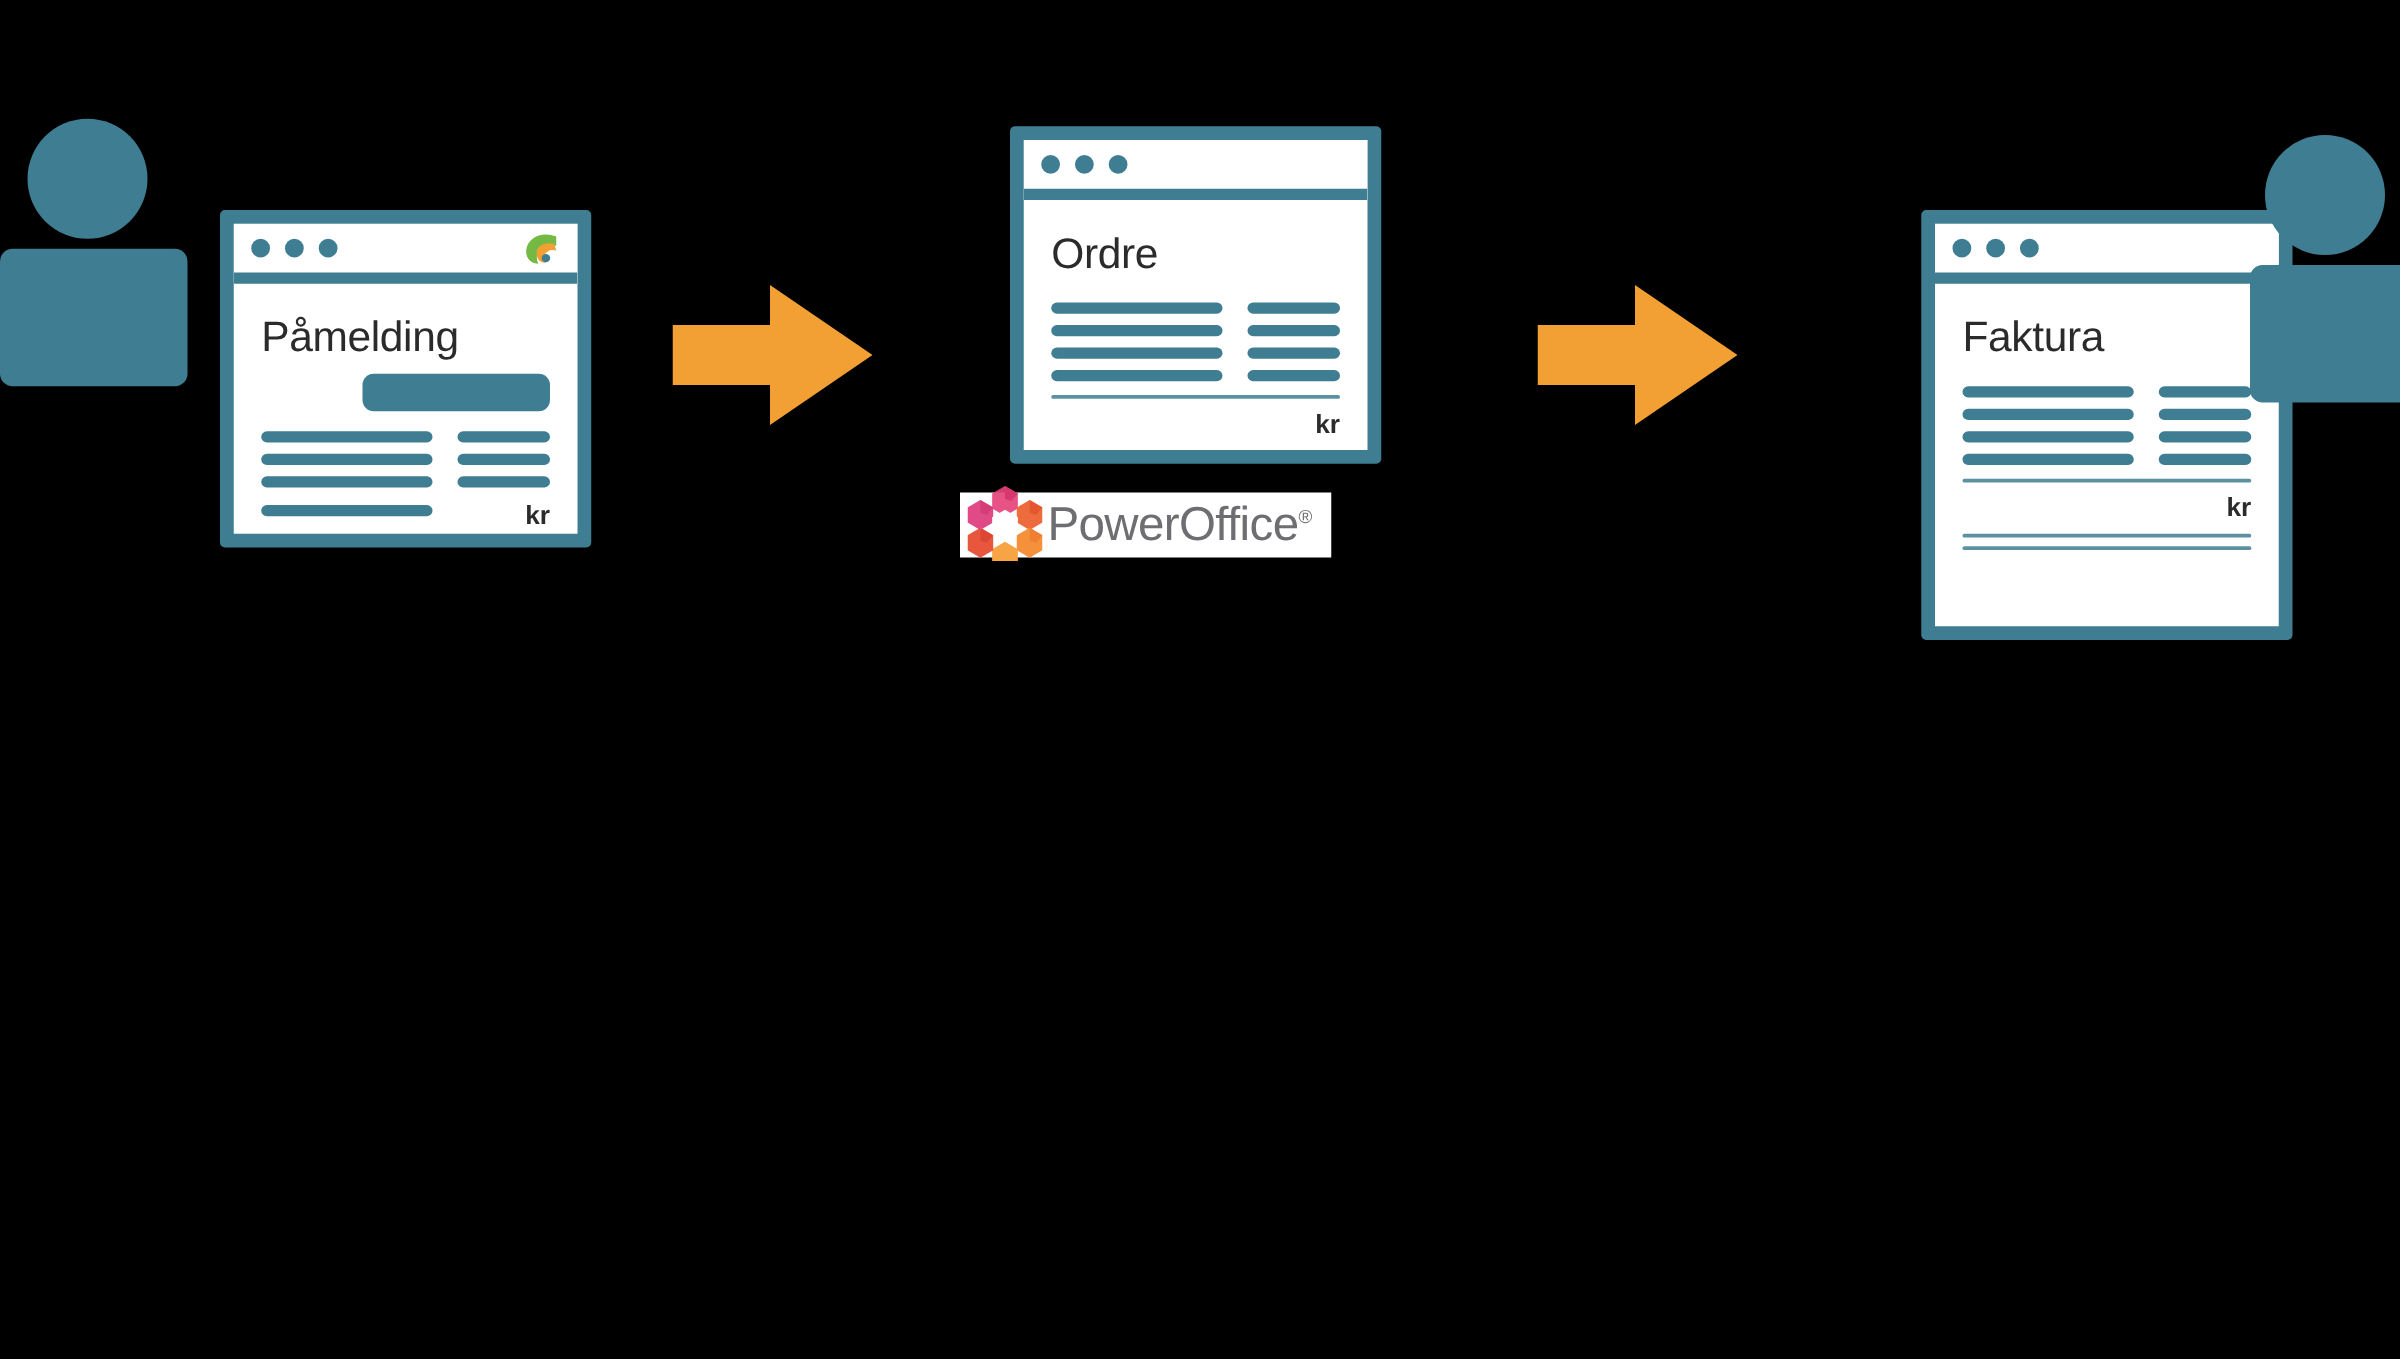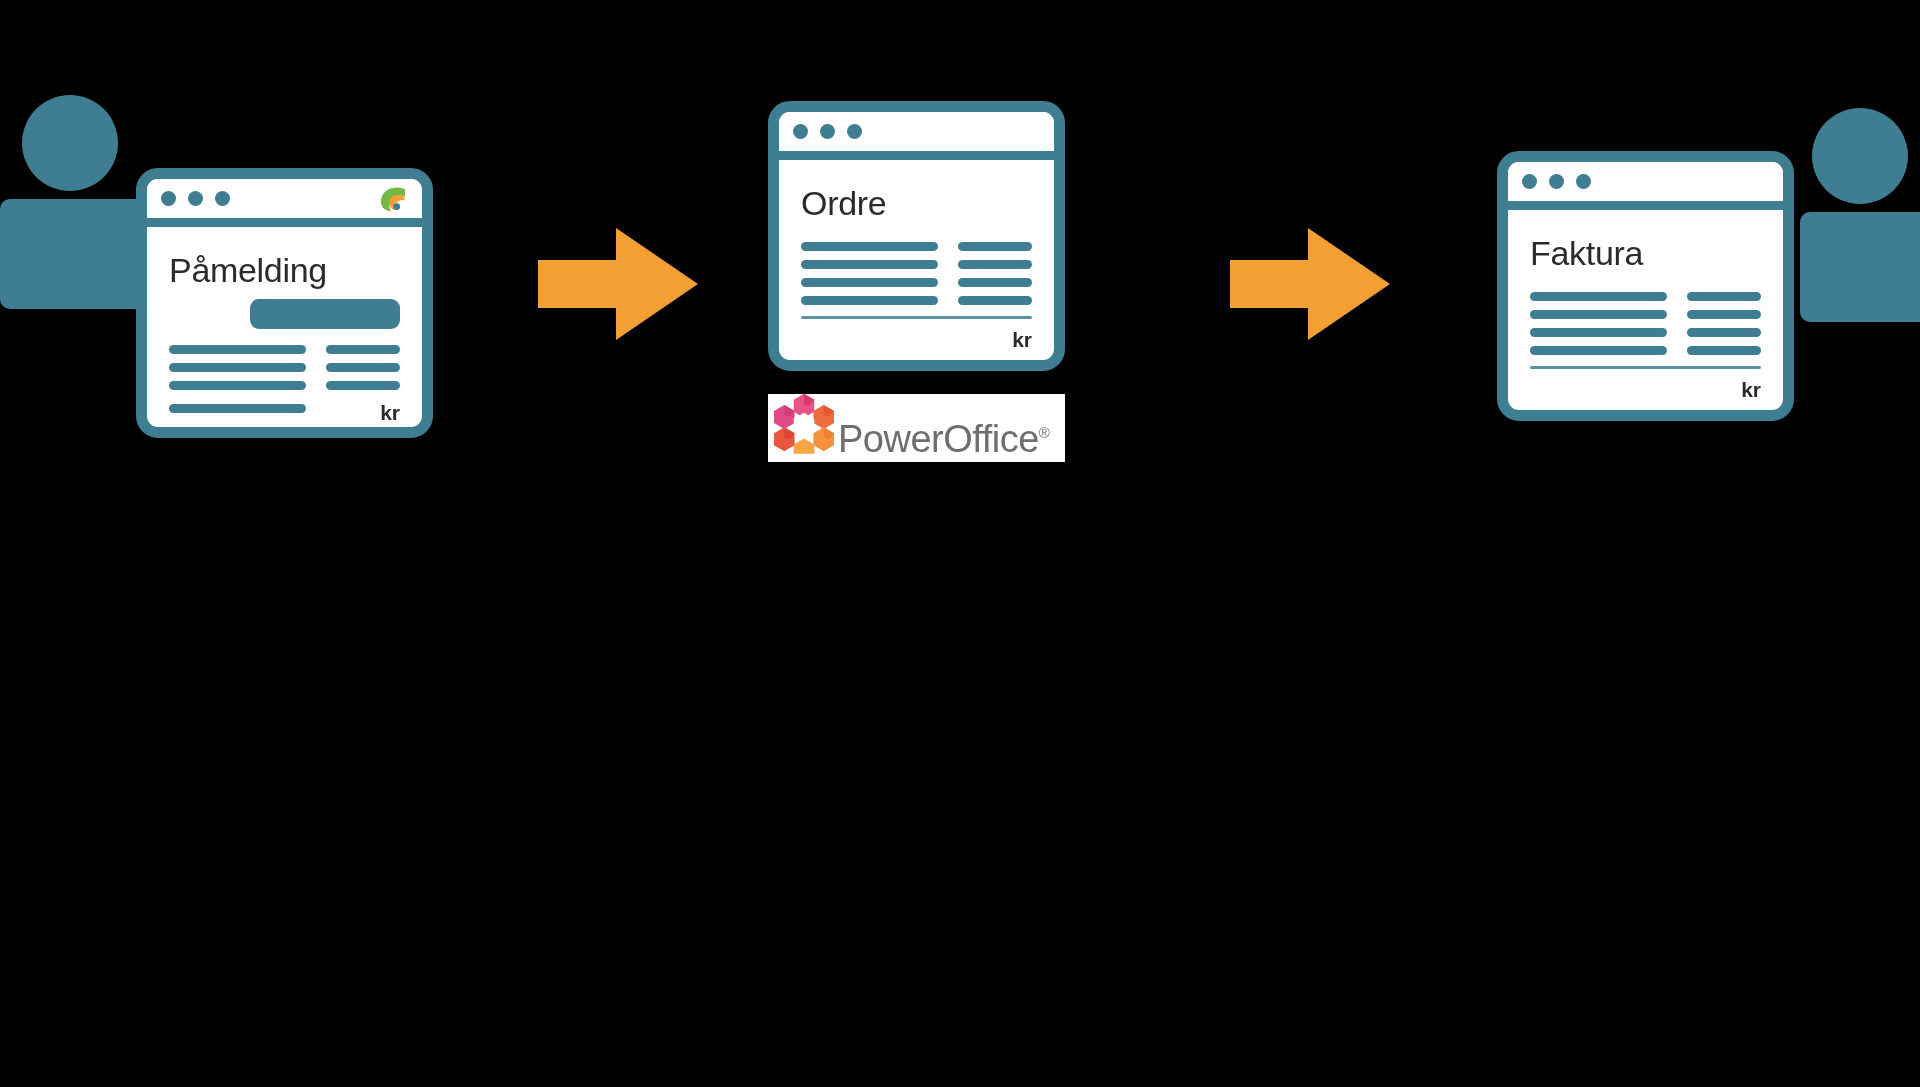--- a/index.html
+++ b/index.html
@@ -29,22 +29,23 @@
     width: 150px; height: 110px;
     background: #3F7E92;
     border-radius: 10px 10px 10px 10px;
   }
 
   
   .card {
     position: absolute;
     background: #ffffff;
     border: 11px solid #3F7E92;
-    border-radius: 22px;
+    border-radius: 4px;
     overflow: hidden;
+    margin-left: 40px;
   }
   .card .titlebar {
     position: relative;
     height: 48px;
     background: #ffffff;
     border-bottom: 9px solid #3F7E92;
     display: flex;
     align-items: center;
     padding: 0 14px;
   }
@@ -215,21 +216,21 @@
       </div>
       <div class="fullbar"></div>
       <div class="kr">kr</div>
       <div class="bottomlines">
         <div class="fullbar"></div>
         <div class="fullbar"></div>
       </div>
     </div>
   </div>
 
-  <div class="po-logo" style="left:768px; top:394px; width:297px; height:68px;align-items:flex-end;">
+  <div class="po-logo" style="left:768px; top:394px; width:297px; height:52px;">
     <span style="flex:0 0 auto;">
       <svg viewBox="0 0 70 72" width="60" height="62" aria-hidden="true">
         <g>
           <polygon points="35,2 47,9 47,23 35,30 23,23 23,9" fill="#E6447C" opacity="0.92"></polygon>
           <polygon points="35,2 47,9 41,16 35,14" fill="#D9386E"></polygon>
           <polygon points="58,15 70,22 70,36 58,43 46,36 46,22" fill="#EE6B3E"></polygon>
           <polygon points="58,15 70,22 64,29 58,27" fill="#E4582F"></polygon>
           <polygon points="58,41 70,48 70,62 58,69 46,62 46,48" fill="#F5913B"></polygon>
           <polygon points="58,41 70,48 64,55 58,53" fill="#EE7F33"></polygon>
           <polygon points="35,54 47,61 47,72 35,72 23,72 23,61" fill="#F7A544"></polygon>
@@ -245,21 +246,21 @@
       <span>PowerOffice</span><span class="po-reg">®</span>
     </span>
   </div>
 
   <div class="arrow" style="left:1230px; top:228px; width:160px; height:112px;">
     <svg viewBox="0 0 160 112" width="160" height="112" aria-hidden="true">
       <polygon points="0,32 78,32 78,0 160,56 78,112 78,80 0,80" fill="#F2A033"></polygon>
     </svg>
   </div>
 
-  <div class="card" style="left:1497px; top:151px; width:297px; height:270px;">
+  <div class="card" style="left:1497px; top:168px; width:297px; height:344px;">
     <div class="titlebar">
       <div class="dots">
         <span class="dot"></span>
         <span class="dot"></span>
         <span class="dot"></span>
       </div>
     </div>
     <div class="bodyarea">
       <div class="card-title">Faktura</div>
       <div class="rows" style="margin-top:22px;">

